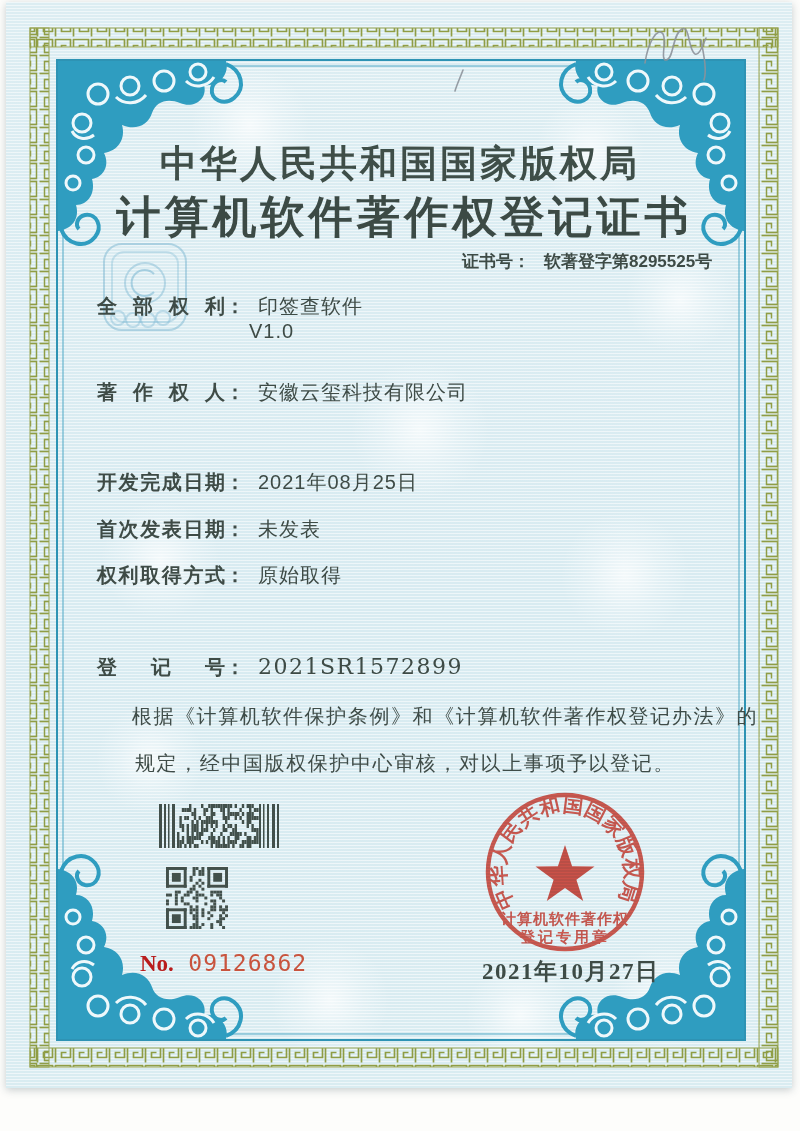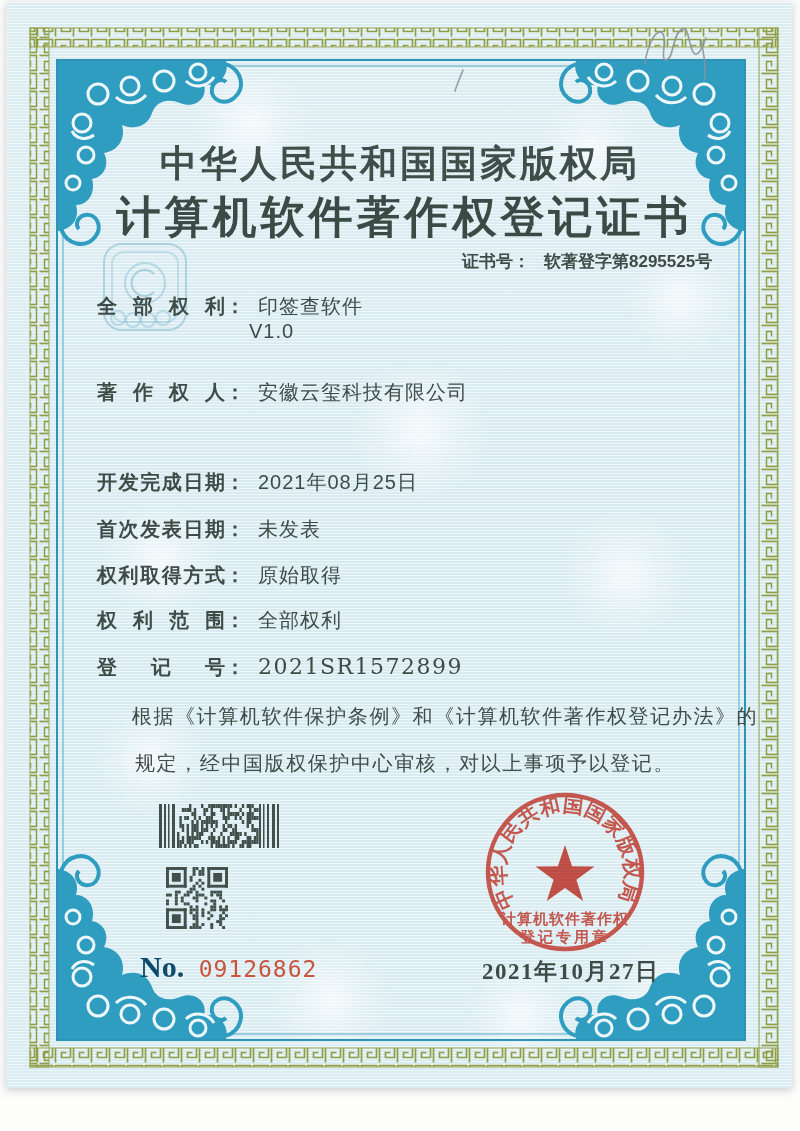--- a/index.html
+++ b/index.html
@@ -26,21 +26,21 @@
   .f-colon{font-weight:700;margin-right:13px;}
   .f-value{font-weight:500;letter-spacing:1px;}
   .f-value2{position:absolute;left:249px;top:320px;font-size:20px;color:#3e4b46;
         font-weight:500;letter-spacing:1px;}
   .statement{position:absolute;left:85px;width:640px;font-size:20px;color:#3f4c48;
         letter-spacing:1.6px;white-space:nowrap;text-align:center;}
   .st1{top:703px;padding-left:40px;}
   .st2{top:750px;}
   .serial{position:absolute;left:140px;top:950px;white-space:nowrap;}
   .serial .prefix{font-family:"Liberation Serif","DejaVu Serif",serif;font-weight:700;
-        font-size:30px;color:#0c4a6e;}
+        font-size:23px;color:#b91c1c;}
   .serial .digits{font-family:"DejaVu Sans Mono","Liberation Mono",monospace;
         font-size:23px;color:#c8543e;letter-spacing:1px;margin-left:10px;}
   .issue-date{position:absolute;left:482px;top:956px;font-family:"Liberation Serif","DejaVu Serif",serif;
         font-size:23px;font-weight:600;letter-spacing:1.5px;color:#3d4b46;}
   .seal-svg{position:absolute;left:463px;top:770px;mix-blend-mode:multiply;opacity:.93;}
   .code-svg{position:absolute;}
 </style>
 </head>
 <body>
 
@@ -153,23 +153,20 @@
   </div>
 
   <div class="field-row" style="top:562px">
     <span class="f-label">权利取得方式</span><span class="f-colon">：</span><span class="f-value">原始取得</span>
   </div>
 
   <div class="field-row" style="top:516px">
     <span class="f-label">首次发表日期</span><span class="f-colon">：</span><span class="f-value">未发表</span>
   </div>
 
-  <div class="field-row" style="top:607px">
-    <span class="f-label">权利范围</span><span class="f-colon">：</span><span class="f-value">全部权利</span>
-  </div>
 
   <div class="field-row" style="top:654px">
     <span class="f-label">登记号</span><span class="f-colon">：</span><span class="f-value" style="font-family:'DejaVu Serif','Liberation Serif',serif;font-size:22px;letter-spacing:1.5px">2021SR1572899</span>
   </div>
 
   <div class="statement st1">根据《计算机软件保护条例》和《计算机软件著作权登记办法》的</div>
   <div class="statement st2">规定，经中国版权保护中心审核，对以上事项予以登记。</div>
 
   <svg class="code-svg" style="left:159px;top:804px" width="122" height="45" id="barcode">
       <rect x="0" y="0" width="3" height="44" fill="#42504b"></rect>

